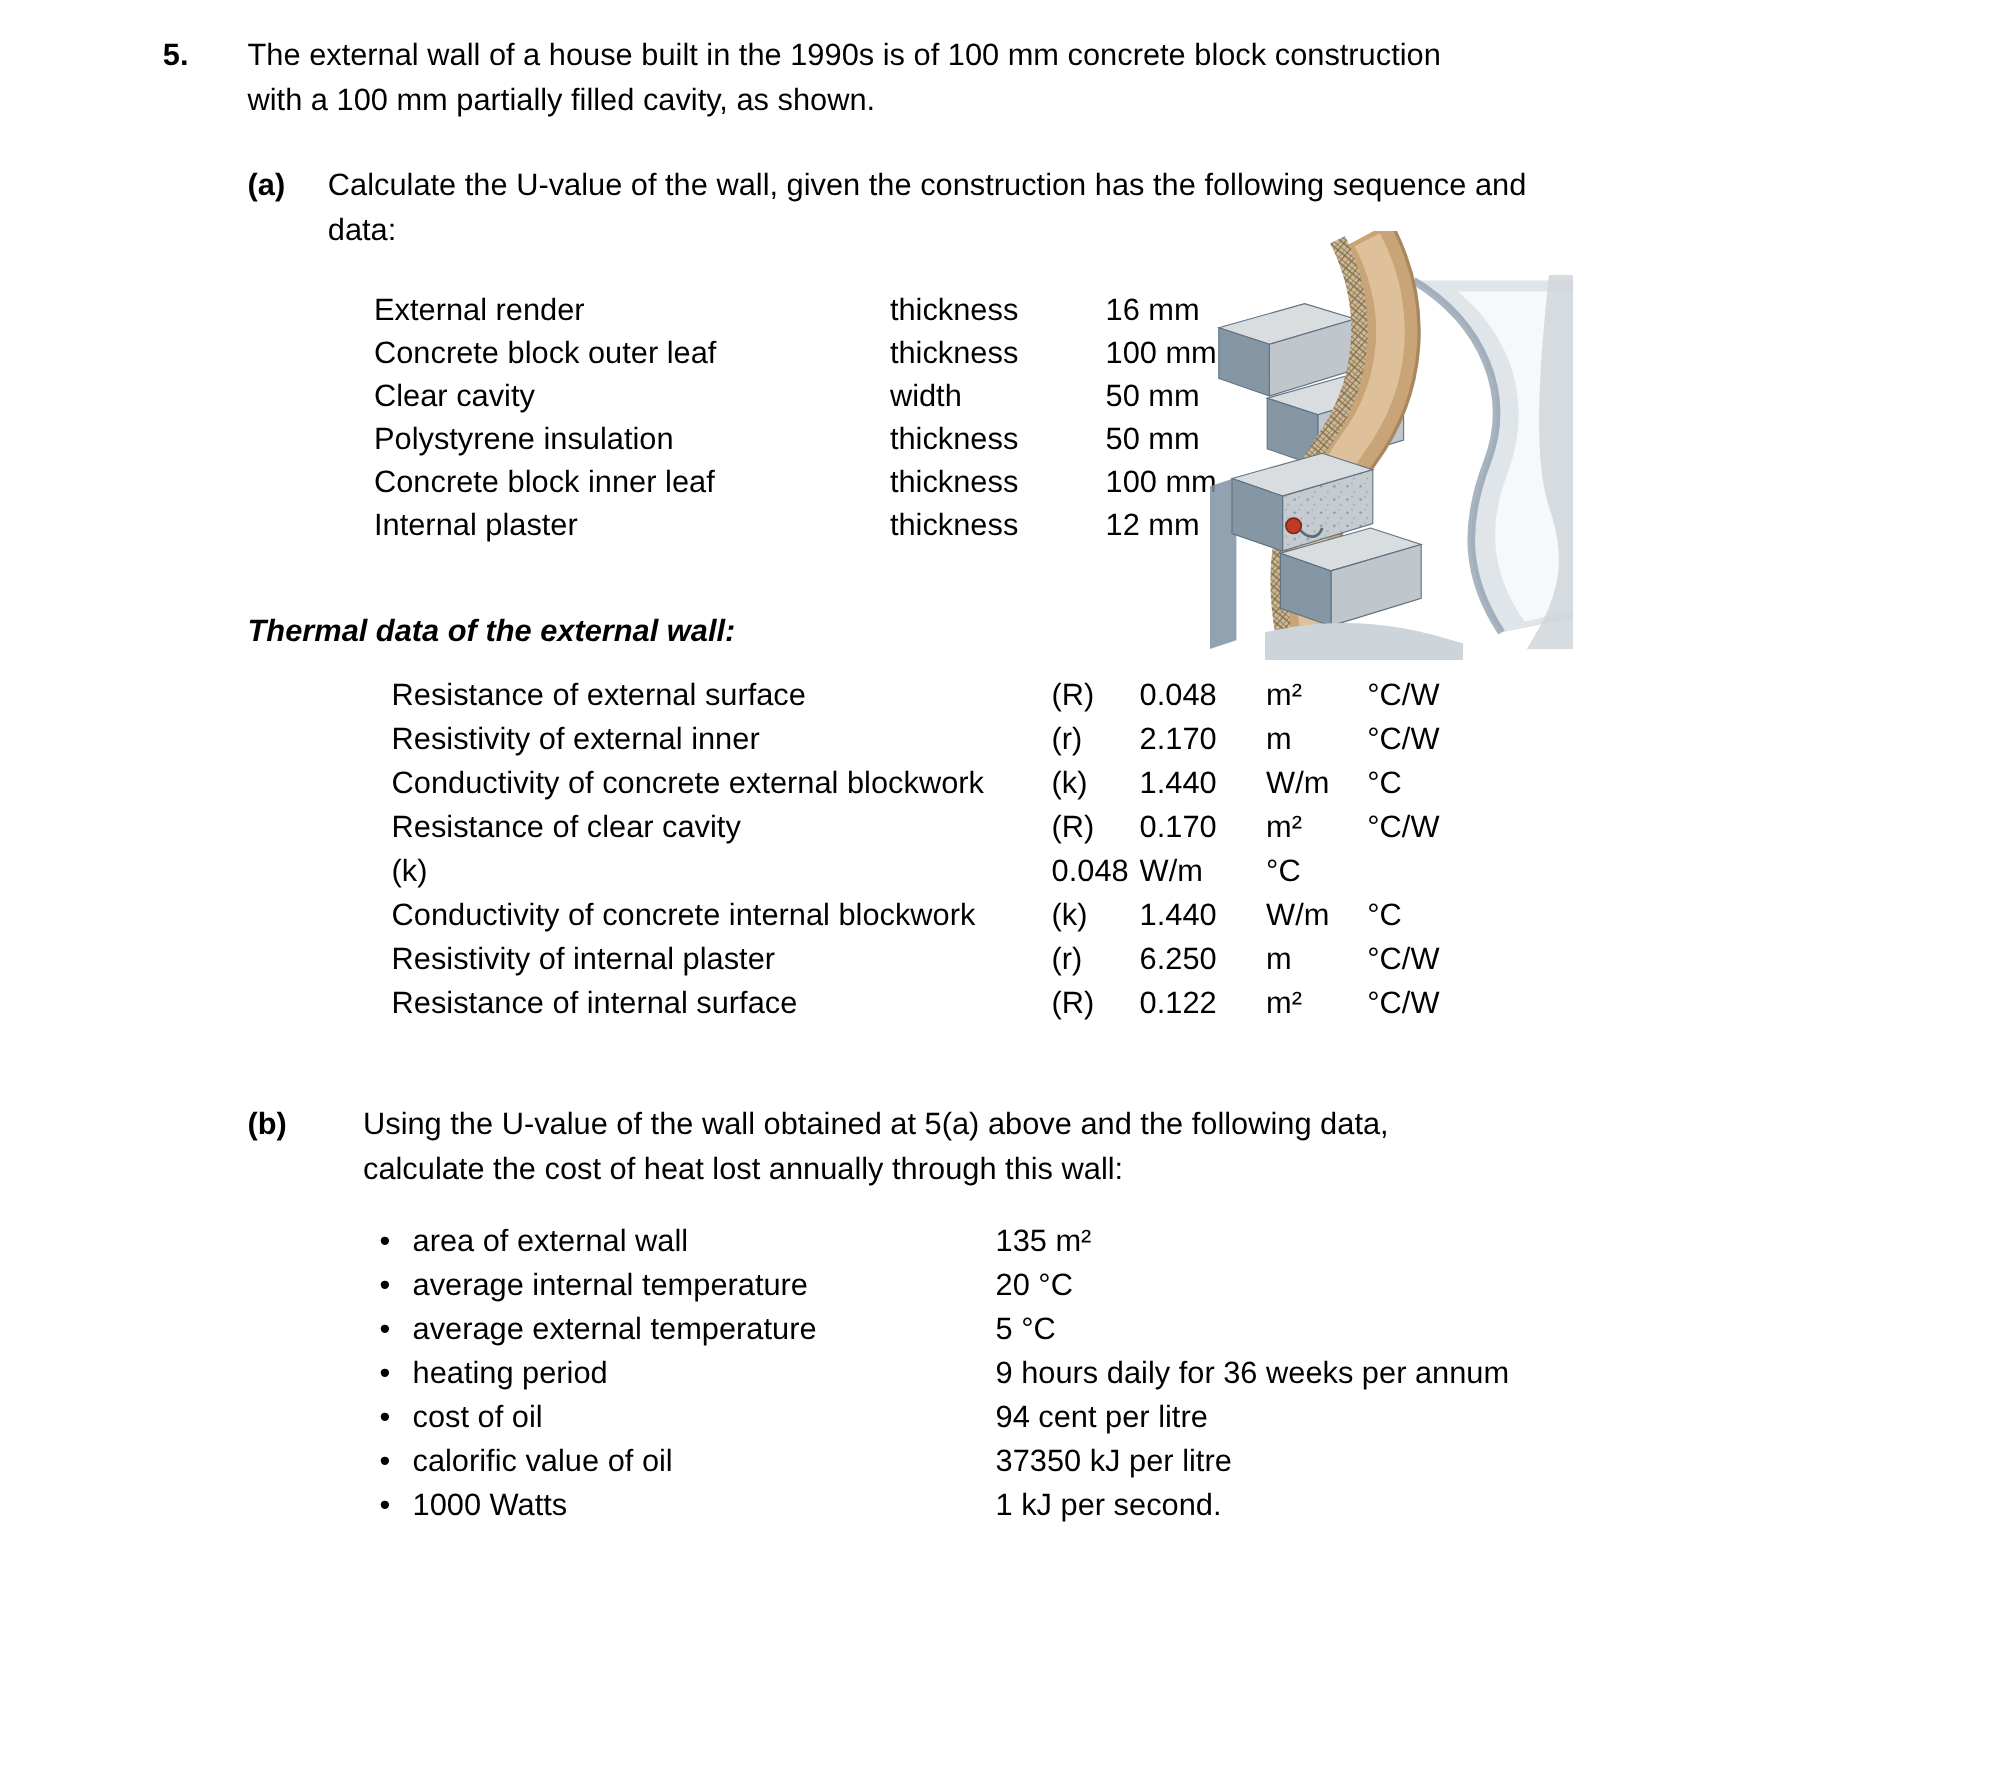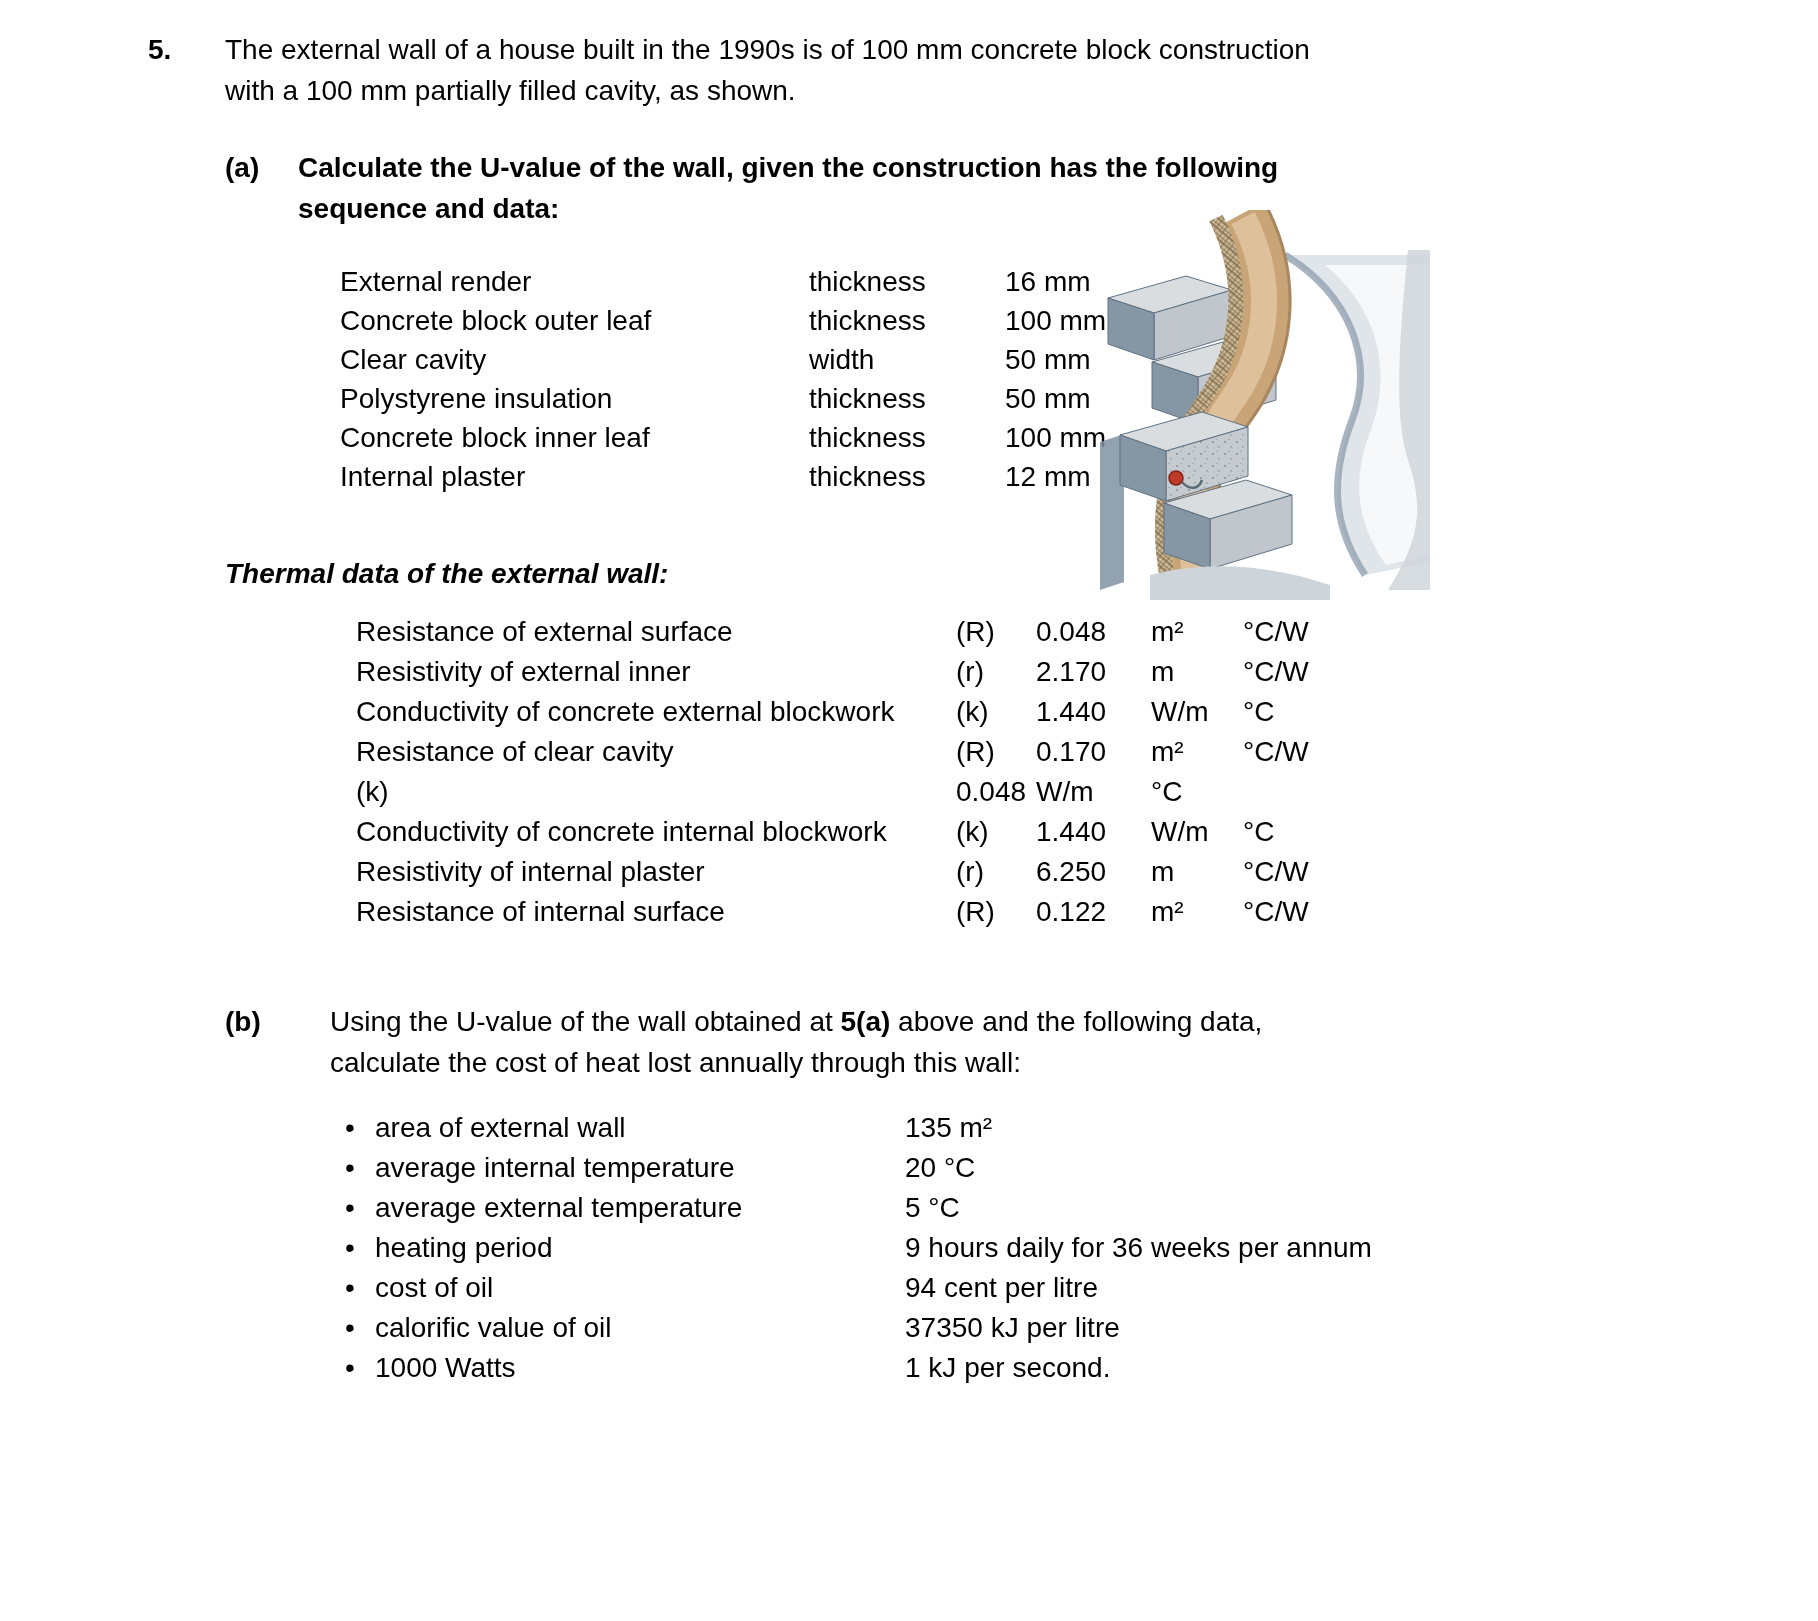--- a/index.html
+++ b/index.html
@@ -10,21 +10,21 @@
     height: 1621px;
     background: #ffffff;
     font-family: "Liberation Sans", sans-serif;
     font-size: 28px;
     line-height: 1.45;
     color: #000000;
     overflow: hidden;
   }
   .abs { position: absolute; }
   .flexrow { display: flex; align-items: flex-start; }
-  .bold { font-weight: bold; }
+  .bold { font-weight: normal; }
   .q-num { font-weight: bold; width: 77px; flex: 0 0 77px; }
   .part-label-a { font-weight: bold; width: 73px; flex: 0 0 73px; }
   .part-label-b { font-weight: bold; width: 105px; flex: 0 0 105px; }
   .heading-bi { font-weight: bold; font-style: italic; }
 
   .layers-row { display: grid; grid-template-columns: 445px 172px 1fr; height: 39px; gap: 24px; }
   .layers-row span { white-space: nowrap; }
 
   .thermal-row { display: grid; grid-template-columns: 600px 80px 115px 92px 1fr; height: 40px; }
   .thermal-row span { white-space: nowrap; }
@@ -39,21 +39,21 @@
 
 <div class="page">
 
   <div class="abs flexrow" style="left:148px; top:30px; width:1240px;">
     <span class="q-num">5.</span>
     <span style="width:1140px;">The external wall of a house built in the 1990s is of 100 mm concrete block construction with a 100 mm partially filled cavity, as shown.</span>
   </div>
 
   <div class="abs flexrow" style="left:225px; top:148px; width:1200px;">
     <span class="part-label-a">(a)</span>
-    <span style="width:1090px;font-weight:bold;">Calculate the U-value of the wall, given the construction has the following sequence and data:</span>
+    <span style="width:1090px;">Calculate the U-value of the wall, given the construction has the following sequence and data:</span>
   </div>
 
   <div class="abs" style="left:340px; top:262px;">
     <div class="layers-row">
       <span>External render</span>
       <span>thickness</span>
       <span>16 mm</span>
     </div>
     <div class="layers-row">
       <span>Concrete block outer leaf</span>

